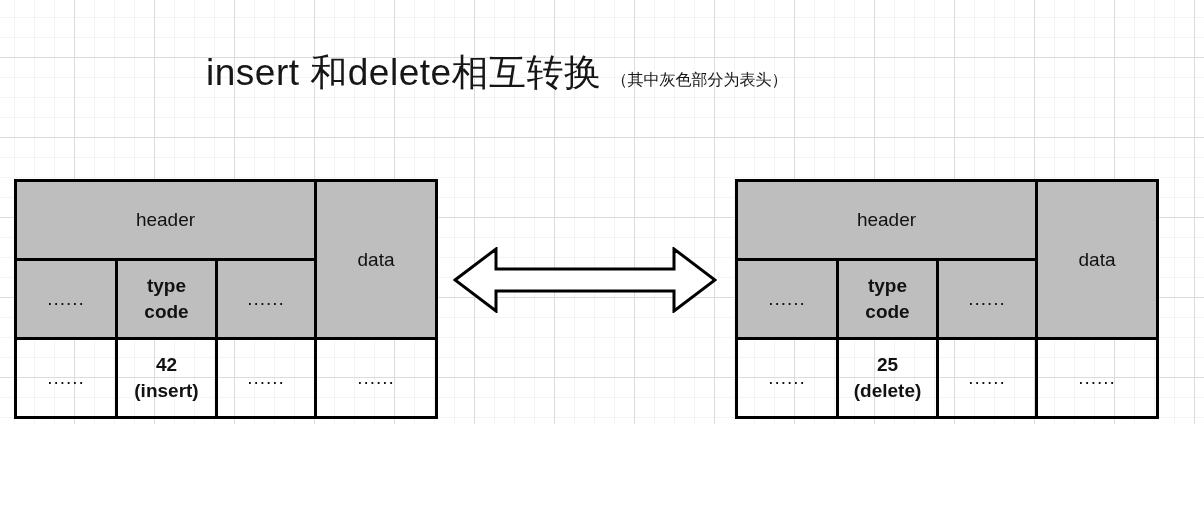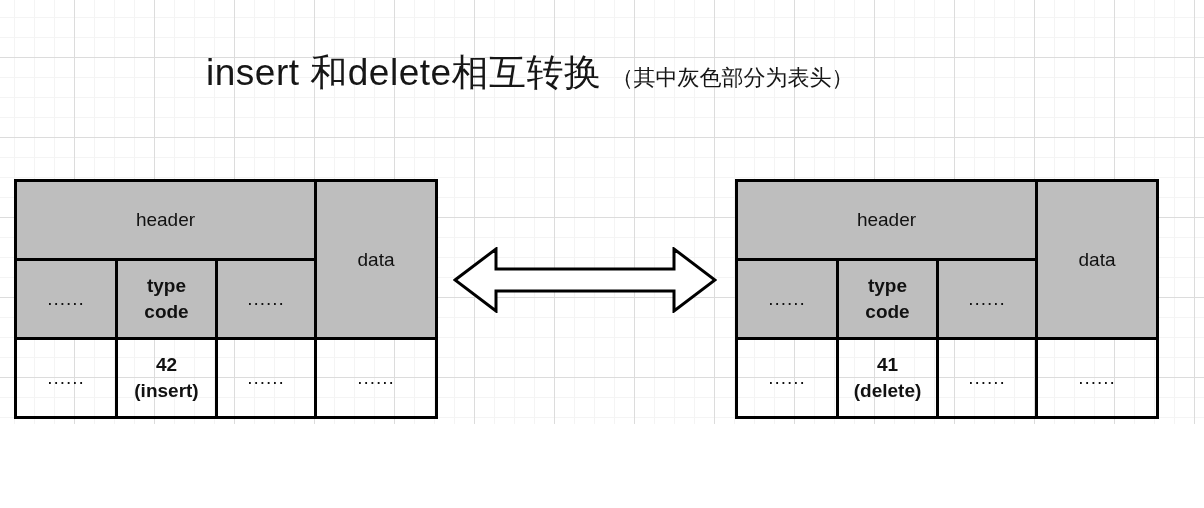--- a/index.html
+++ b/index.html
@@ -33,21 +33,21 @@
     gap: 10px;
     white-space: nowrap;
   }
   .title-main {
     font-size: 37px;
     font-weight: 500;
     letter-spacing: 0.5px;
     color: #161616;
   }
   .title-note {
-    font-size: 22px;
+    font-size: 16px;
     font-weight: 500;
     color: #161616;
   }
 
   table.packet-table {
     position: absolute;
     border-collapse: collapse;
     table-layout: fixed;
     width: 421px;
   }
@@ -133,21 +133,21 @@
       <td class="gray big-label" rowspan="2">data</td>
     </tr>
     <tr>
       <td class="gray dots">......</td>
       <td class="gray multiline">type
 code</td>
       <td class="gray dots">......</td>
     </tr>
     <tr>
       <td class="dots">......</td>
-      <td class="multiline">41
+      <td class="multiline">25
 (delete)</td>
       <td class="dots">......</td>
       <td class="dots">......</td>
     </tr>
   </tbody>
     </table>
 
 </div>
 
 </body></html>

